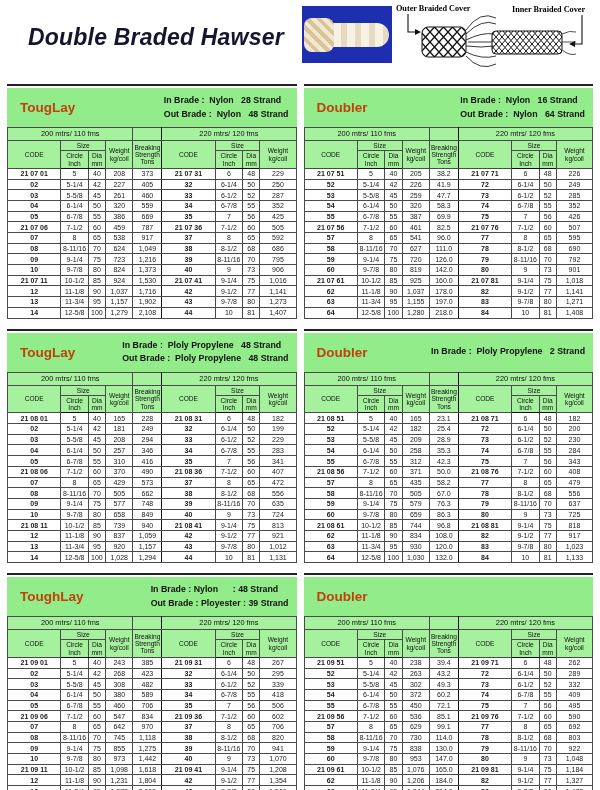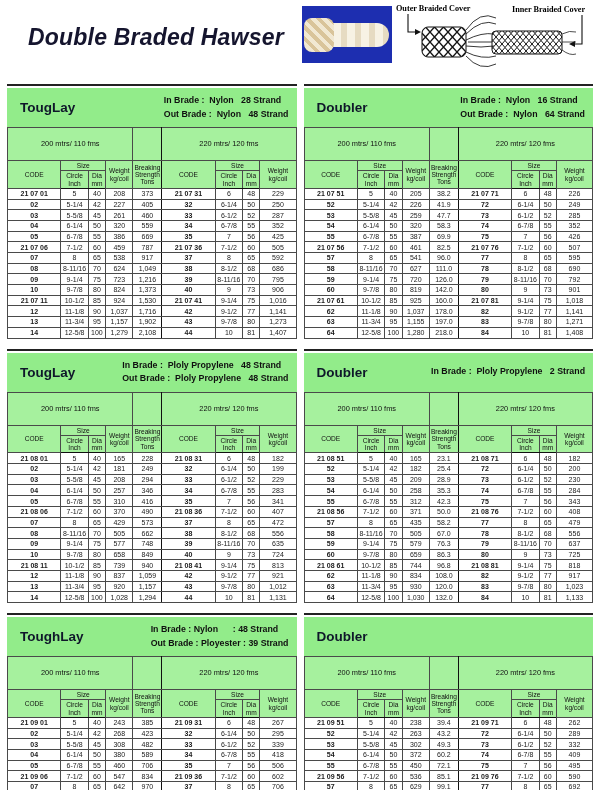--- a/index.html
+++ b/index.html
@@ -14,29 +14,29 @@
          background:repeating-linear-gradient(90deg,#f7f2e4 0 8px,#e6dbc2 8px 14px);}
   .photo .braid-end{position:absolute;left:2px;top:12px;width:30px;height:34px;border-radius:8px;
          background:repeating-linear-gradient(45deg,#d9c49a 0 4px,#f1e8d2 4px 8px);}
   .diagram{position:absolute;left:394px;top:2px;width:204px;height:80px;}
   
   .blocks{position:absolute;top:84px;left:0;width:600px;box-sizing:border-box;padding:0 7px;
           display:grid;grid-template-columns:1fr 1fr;column-gap:7px;row-gap:10px;}
   .block{border-top:2.5px solid #222;}
   .band{background:#92ec8a;margin-top:2px;display:flex;justify-content:space-between;
         align-items:center;padding:4px 8px 4px 13px;min-height:31px;}
-  .band-name{font-size:13.5px;font-weight:bold;color:#0f172a;}
+  .band-name{font-size:13.5px;font-weight:bold;color:#c2410c;}
   .band-brade{text-align:left;}
   .brade-line{font-size:8.8px;font-weight:bold;color:#101010;white-space:pre;line-height:1.5;}
   
   table.spec{width:100%;border-collapse:collapse;table-layout:fixed;border:1.8px solid #101010;}
   table.spec th,table.spec td{border:1px solid #4a4a4a;}
   table.spec thead th{background:#a6f19e;font-weight:normal;font-size:6.6px;line-height:1.1;
         padding:1px 0;text-align:center;color:#111;}
-  table.spec thead tr:first-child th{font-size:7.4px;padding:12px 0;}
+  table.spec thead tr:first-child th{font-size:7.4px;padding:2px 0;}
   table.spec thead tr:last-child th{border-bottom:1.6px solid #101010;}
   table.spec td{background:#fff;text-align:center;font-size:7px;color:#1a1a1a;
         height:9.7px;padding:0 1px;line-height:1;}
   td.code-cell{background:#c9f0ee;font-weight:bold;text-align:right;padding-right:5px;
         font-size:7.8px;}
   td.circle-cell{font-size:6.4px;}
   tr.gs td{border-top:1.7px solid #101010;}
   .bl{border-left:1.6px solid #101010 !important;}
   .br{border-right:1.6px solid #101010 !important;}
 </style>

